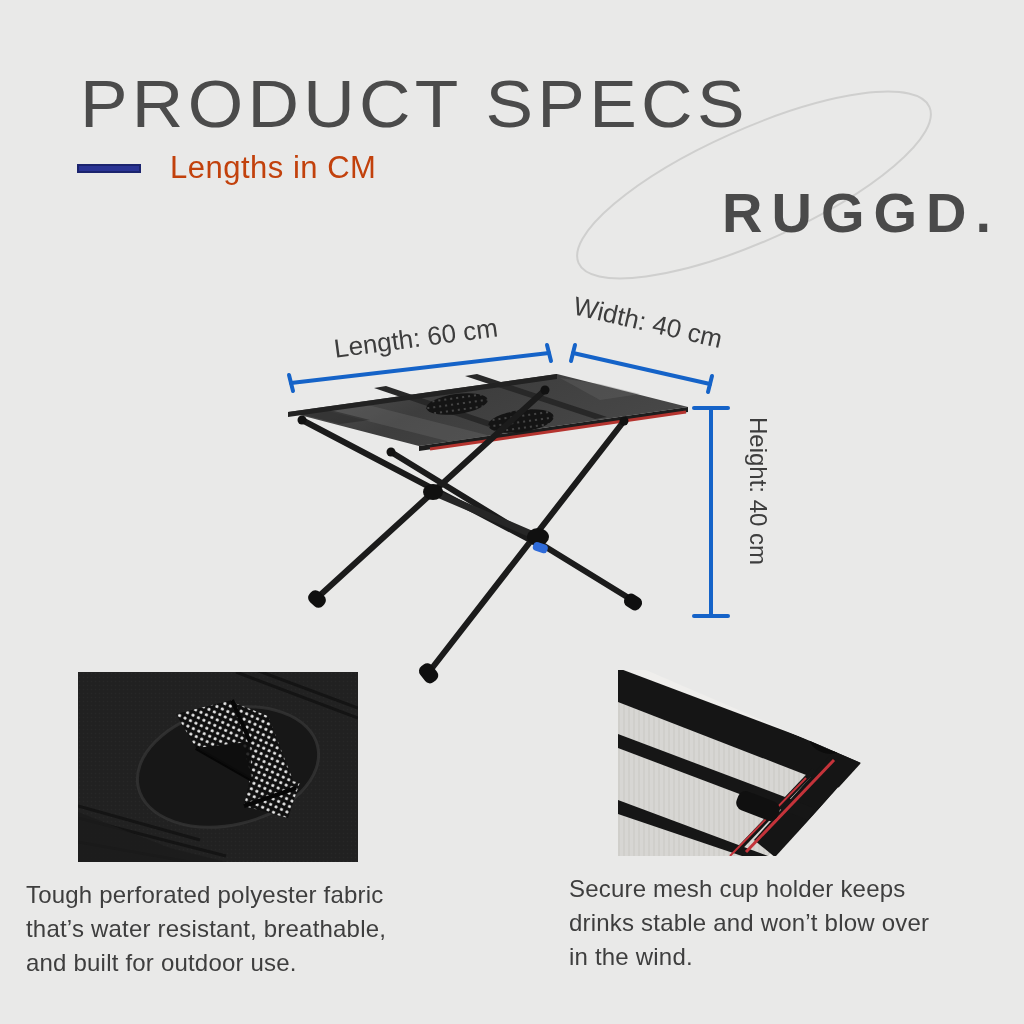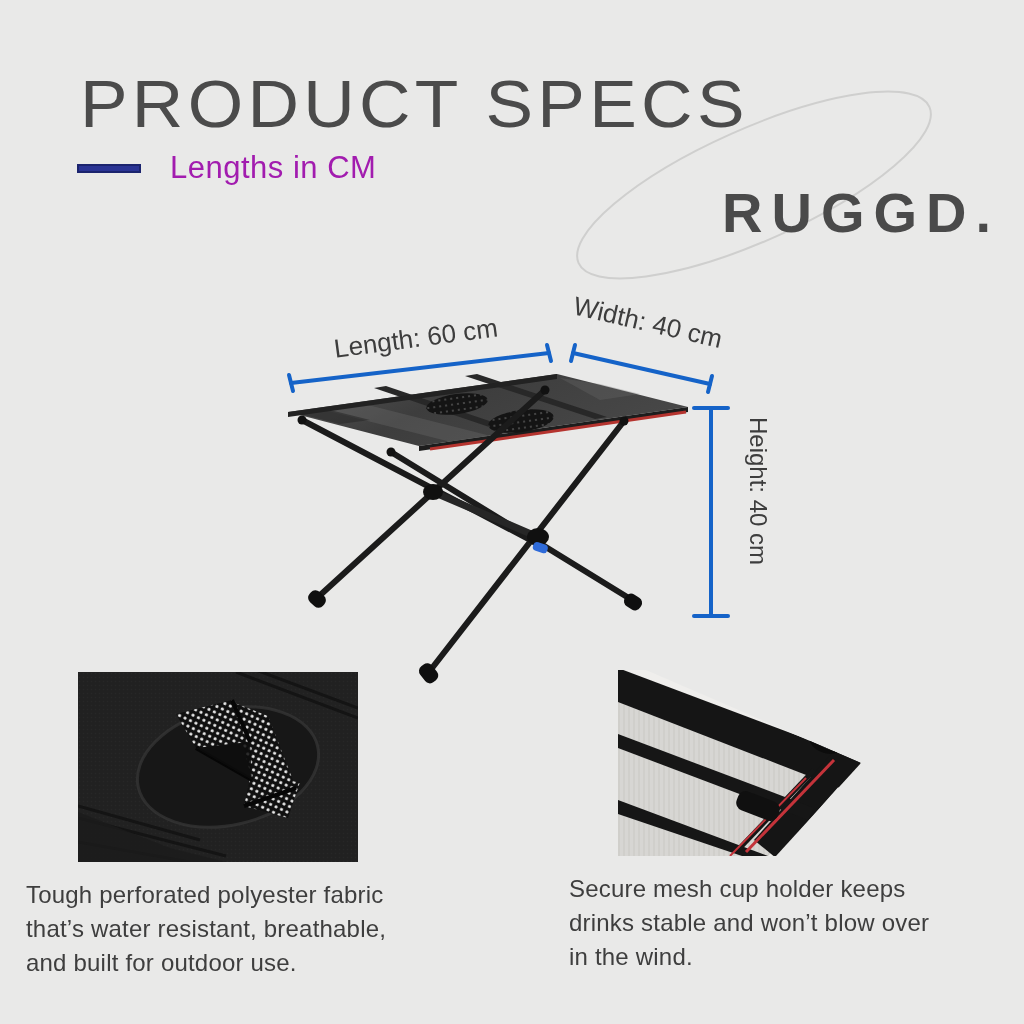--- a/index.html
+++ b/index.html
@@ -17,21 +17,21 @@
     letter-spacing:4px;white-space:nowrap;
     transform:scaleX(1.08);transform-origin:left top;
   }
   .subtitle-row{position:absolute;left:77px;top:150px;height:36px;}
   .accent-dash{
     position:absolute;left:0;top:14px;width:64px;height:9px;
     background:#2a3494;border:2px solid #1b246e;box-sizing:border-box;
   }
   .subtitle{
     position:absolute;left:93px;top:0;
-    font-size:31px;color:#a21caf;letter-spacing:0.5px;white-space:nowrap;
+    font-size:31px;color:#c2410c;letter-spacing:0.5px;white-space:nowrap;
   }
   .brand-ellipse{position:absolute;left:552px;top:85px;pointer-events:none;}
   .brand{
     position:absolute;right:24px;top:180px;
     font-size:56px;font-weight:700;color:#4a4a4a;
     letter-spacing:9px;white-space:nowrap;
   }
 
   
   .diagram-svg{position:absolute;left:0;top:0;}

